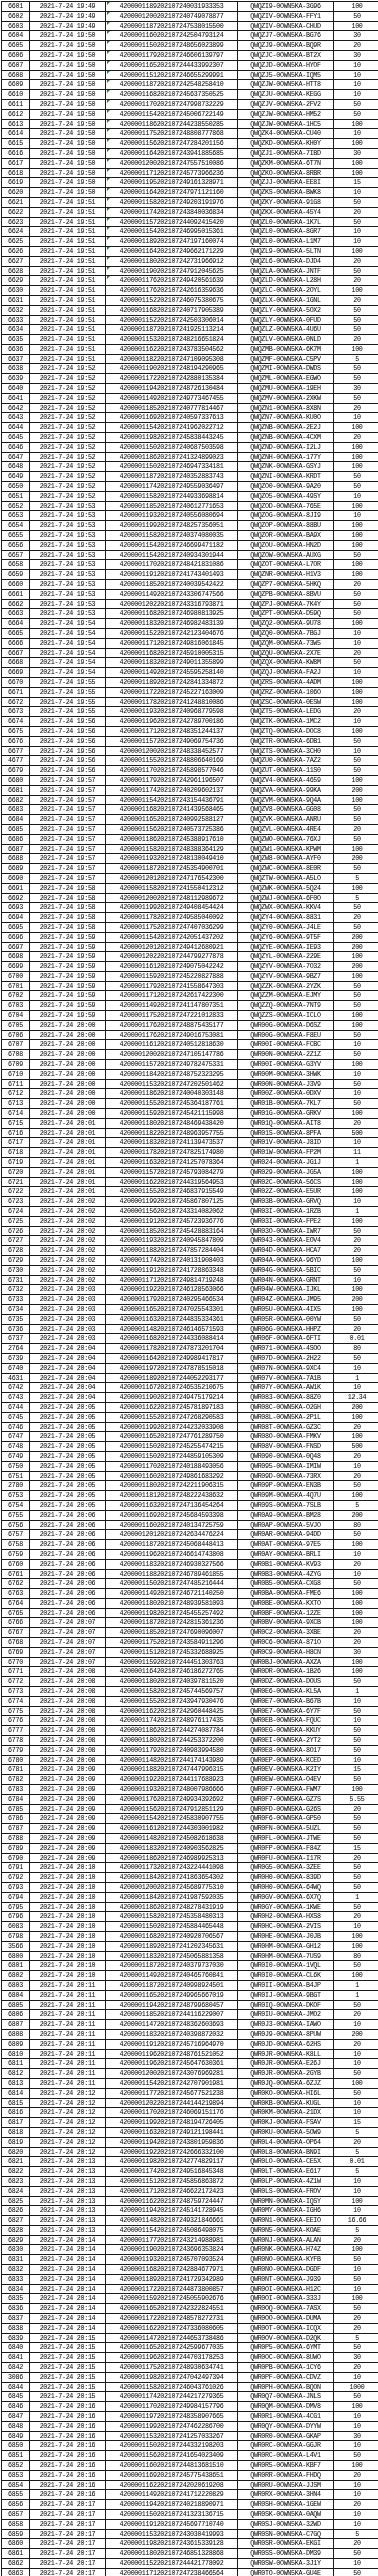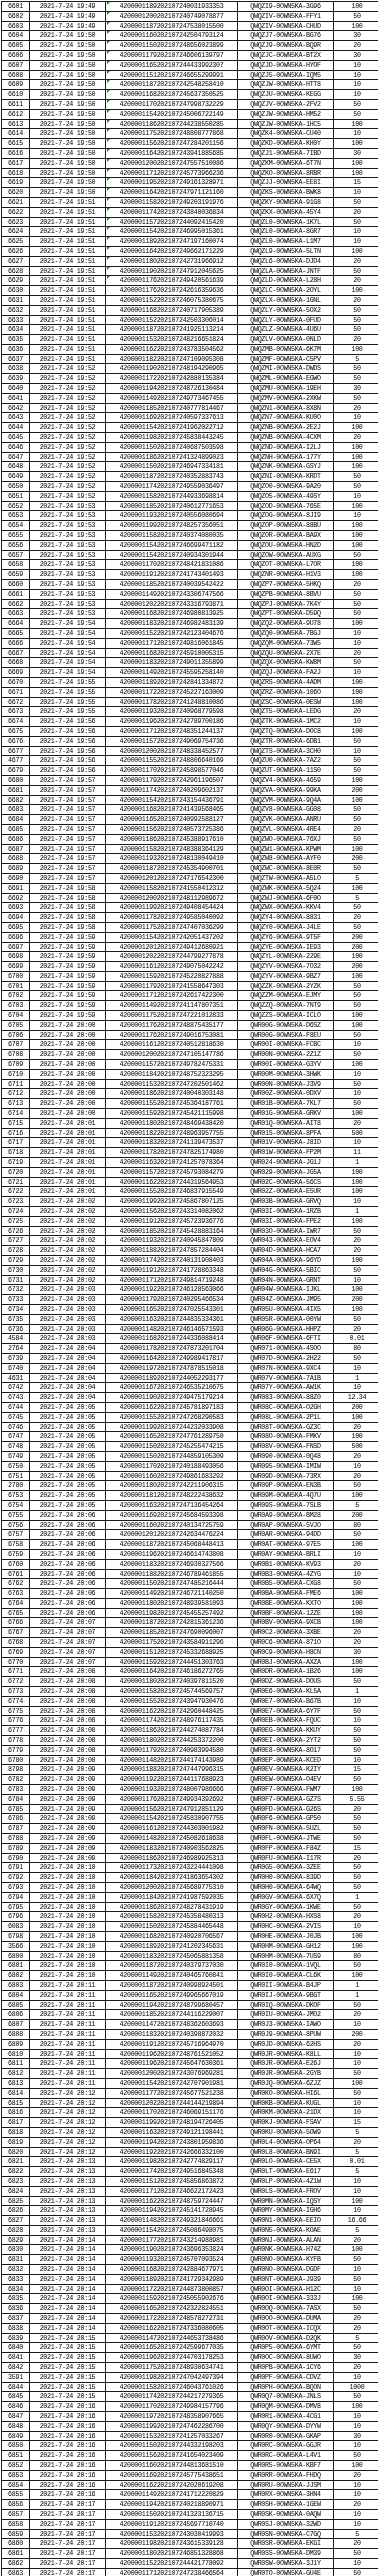--- a/index.html
+++ b/index.html
@@ -967,21 +967,21 @@
       <div class="c c5"><span class="tv">50</span></div>
     </div>
     <div class="row">
       <div class="c c1"><span class="tv">6736</span></div>
       <div class="c c2"><span class="tv">2021-7-24 20:03</span></div>
       <div class="c c3"><span class="tv">4200001148202107246146571593</span></div>
       <div class="c c4"><span class="tv">QWR06G-0OWN5KA-HHPZ</span></div>
       <div class="c c5"><span class="tv">20</span></div>
     </div>
     <div class="row">
-      <div class="c c1"><span class="tv">4584</span></div>
+      <div class="c c1"><span class="tv">6737</span></div>
       <div class="c c2"><span class="tv">2021-7-24 20:03</span></div>
       <div class="c c3"><span class="tv">4200001168202107244336088414</span></div>
       <div class="c c4"><span class="tv">QWR06F-0OWN5KA-6FTI</span></div>
       <div class="c c5"><span class="tv">0.01</span></div>
     </div>
     <div class="row">
       <div class="c c1"><span class="tv">2764</span></div>
       <div class="c c2"><span class="tv">2021-7-24 20:04</span></div>
       <div class="c c3"><span class="tv">4200001178202107247873201704</span></div>
       <div class="c c4"><span class="tv">QWR071-0OWN5KA-4SOO</span></div>
@@ -1275,21 +1275,21 @@
       <div class="c c5"><span class="tv">50</span></div>
     </div>
     <div class="row">
       <div class="c c1"><span class="tv">6780</span></div>
       <div class="c c2"><span class="tv">2021-7-24 20:08</span></div>
       <div class="c c3"><span class="tv">4200001148202107244174143989</span></div>
       <div class="c c4"><span class="tv">QWR0EP-0OWN5KA-KCED</span></div>
       <div class="c c5"><span class="tv">10</span></div>
     </div>
     <div class="row">
-      <div class="c c1"><span class="tv">8798</span></div>
+      <div class="c c1"><span class="tv">6781</span></div>
       <div class="c c2"><span class="tv">2021-7-24 20:09</span></div>
       <div class="c c3"><span class="tv">4200001188202107247447996315</span></div>
       <div class="c c4"><span class="tv">QWR0EV-0OWN5KA-K2IY</span></div>
       <div class="c c5"><span class="tv">15</span></div>
     </div>
     <div class="row">
       <div class="c c1"><span class="tv">6782</span></div>
       <div class="c c2"><span class="tv">2021-7-24 20:09</span></div>
       <div class="c c3"><span class="tv">4200001192202107244117688923</span></div>
       <div class="c c4"><span class="tv">QWR0EW-0OWN5KA-O4EV</span></div>
@@ -1709,21 +1709,21 @@
       <div class="c c5"><span class="tv">30</span></div>
     </div>
     <div class="row">
       <div class="c c1"><span class="tv">6842</span></div>
       <div class="c c2"><span class="tv">2021-7-24 20:15</span></div>
       <div class="c c3"><span class="tv">4200001175202107248930634741</span></div>
       <div class="c c4"><span class="tv">QWR0PB-0OWN5KA-1CY6</span></div>
       <div class="c c5"><span class="tv">20</span></div>
     </div>
     <div class="row">
-      <div class="c c1"><span class="tv">3591</span></div>
+      <div class="c c1"><span class="tv">3086</span></div>
       <div class="c c2"><span class="tv">2021-7-24 20:15</span></div>
       <div class="c c3"><span class="tv">4200001198202107247042497394</span></div>
       <div class="c c4"><span class="tv">QWR0PF-0OWN5KA-CDVZ</span></div>
       <div class="c c5"><span class="tv">10</span></div>
     </div>
     <div class="row">
       <div class="c c1"><span class="tv">6844</span></div>
       <div class="c c2"><span class="tv">2021-7-24 20:15</span></div>
       <div class="c c3"><span class="tv">4200001158202107246043761026</span></div>
       <div class="c c4"><span class="tv">QWR0PH-0OWN5KA-BQON</span></div>

